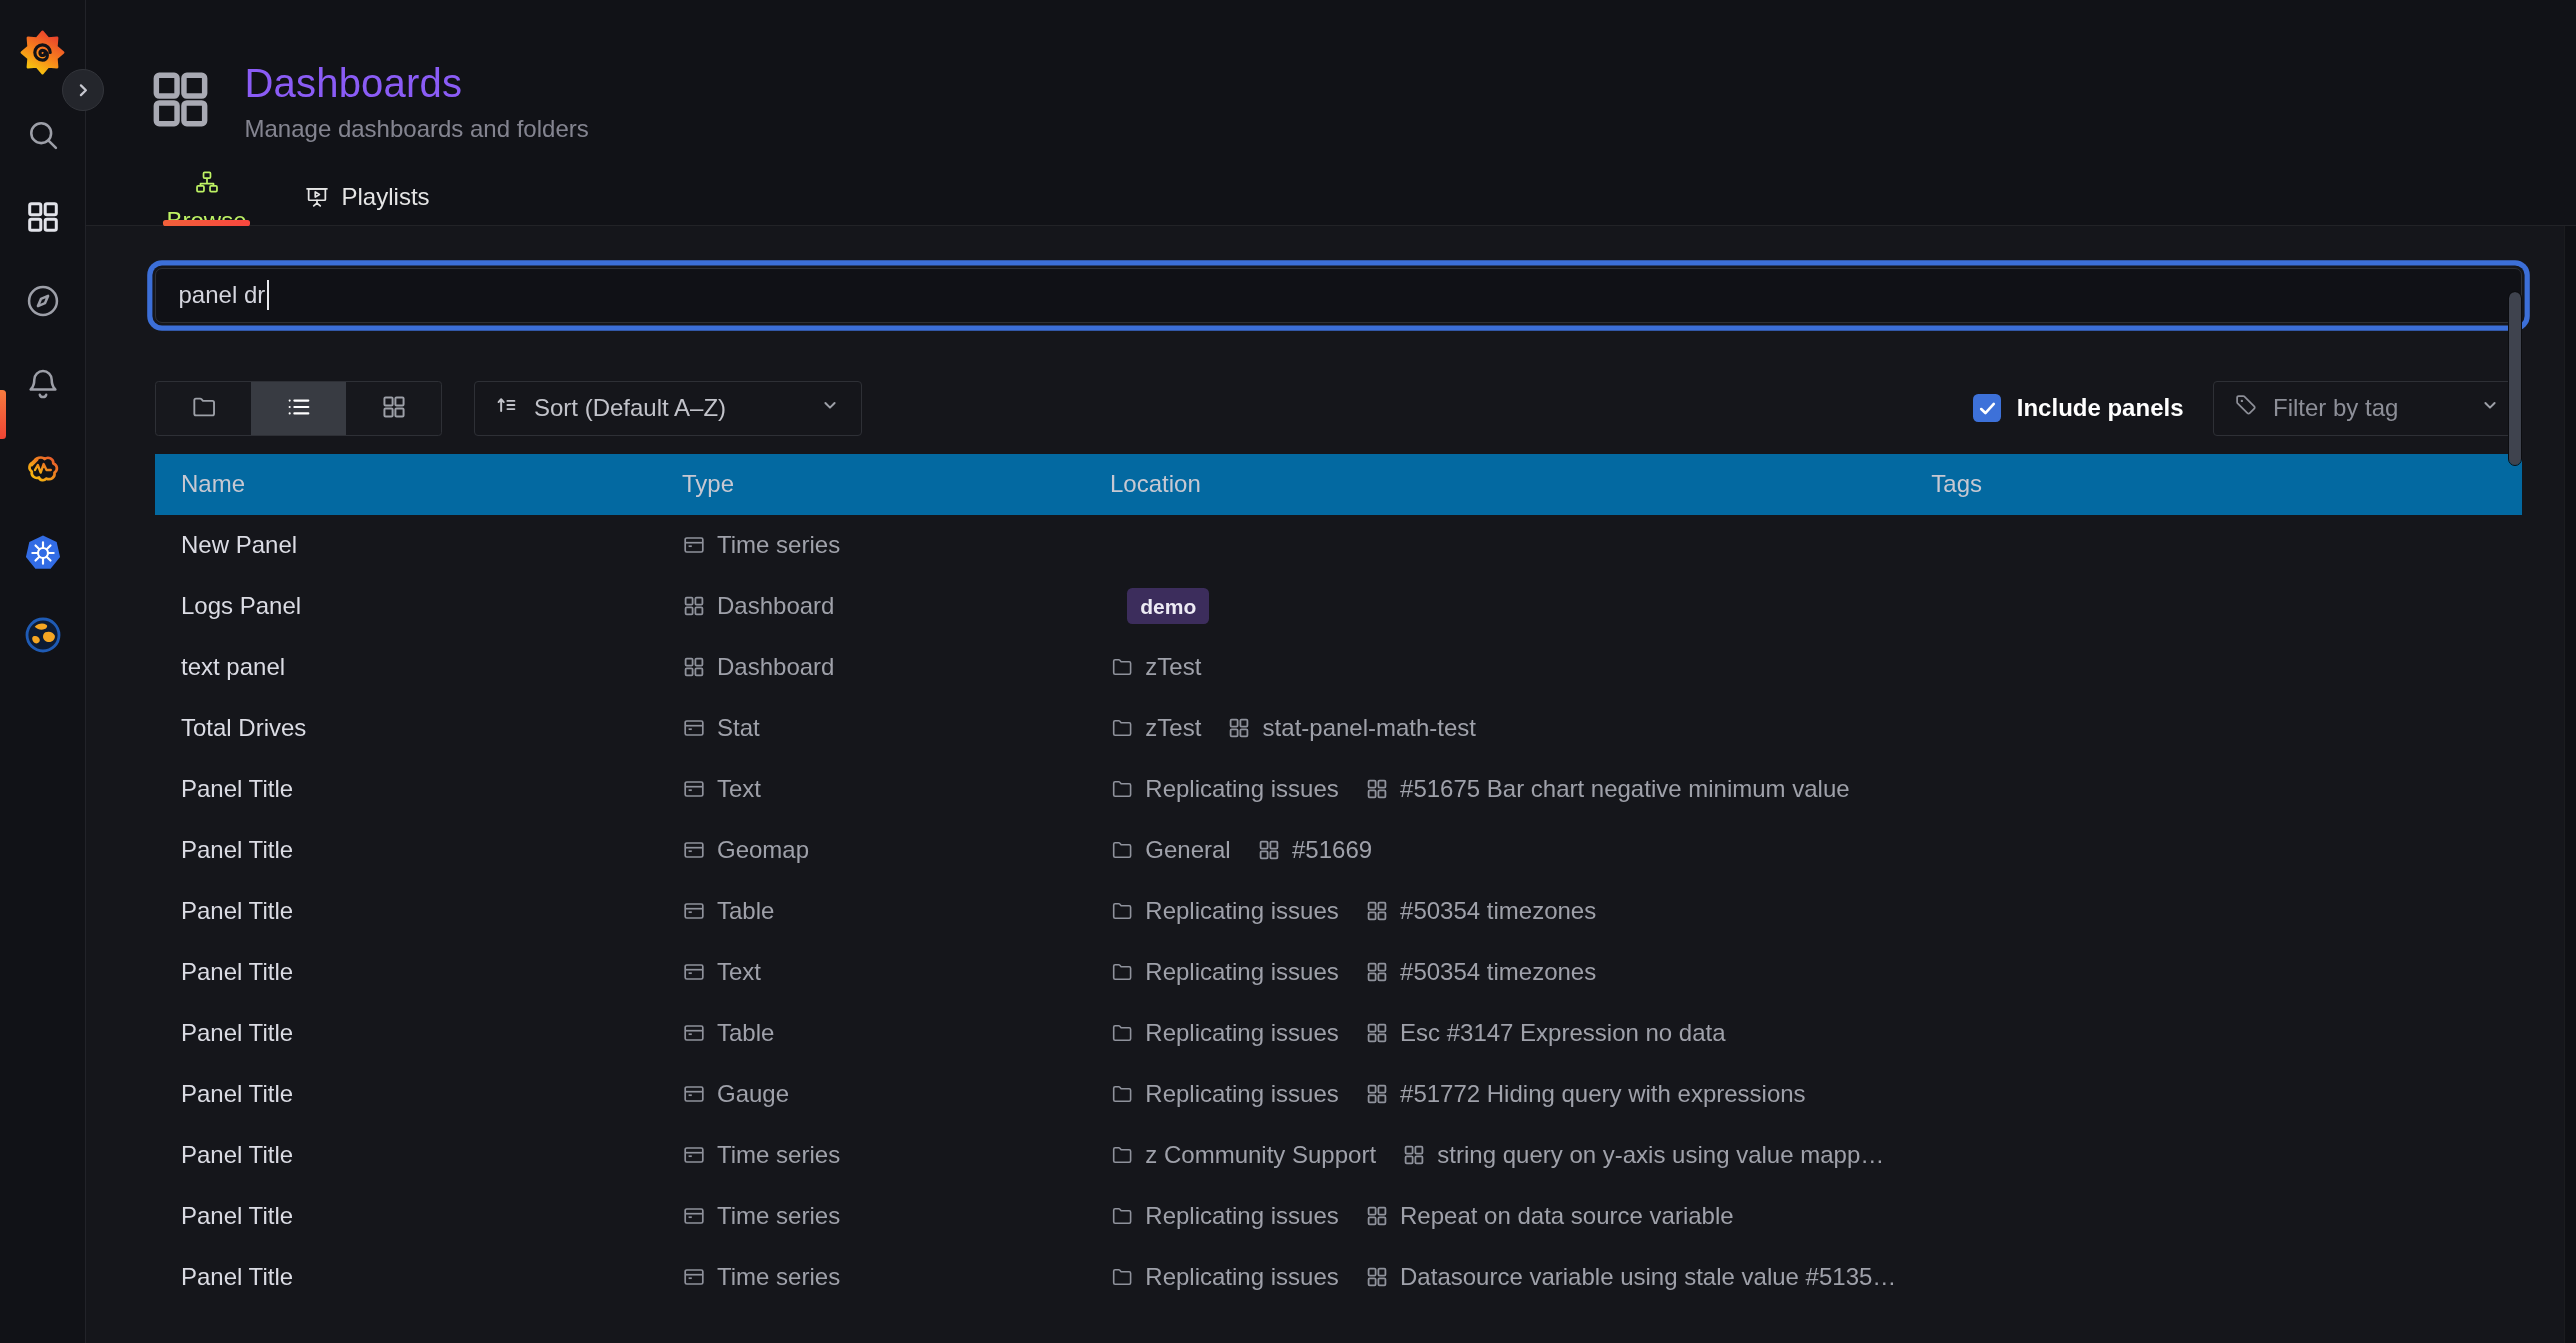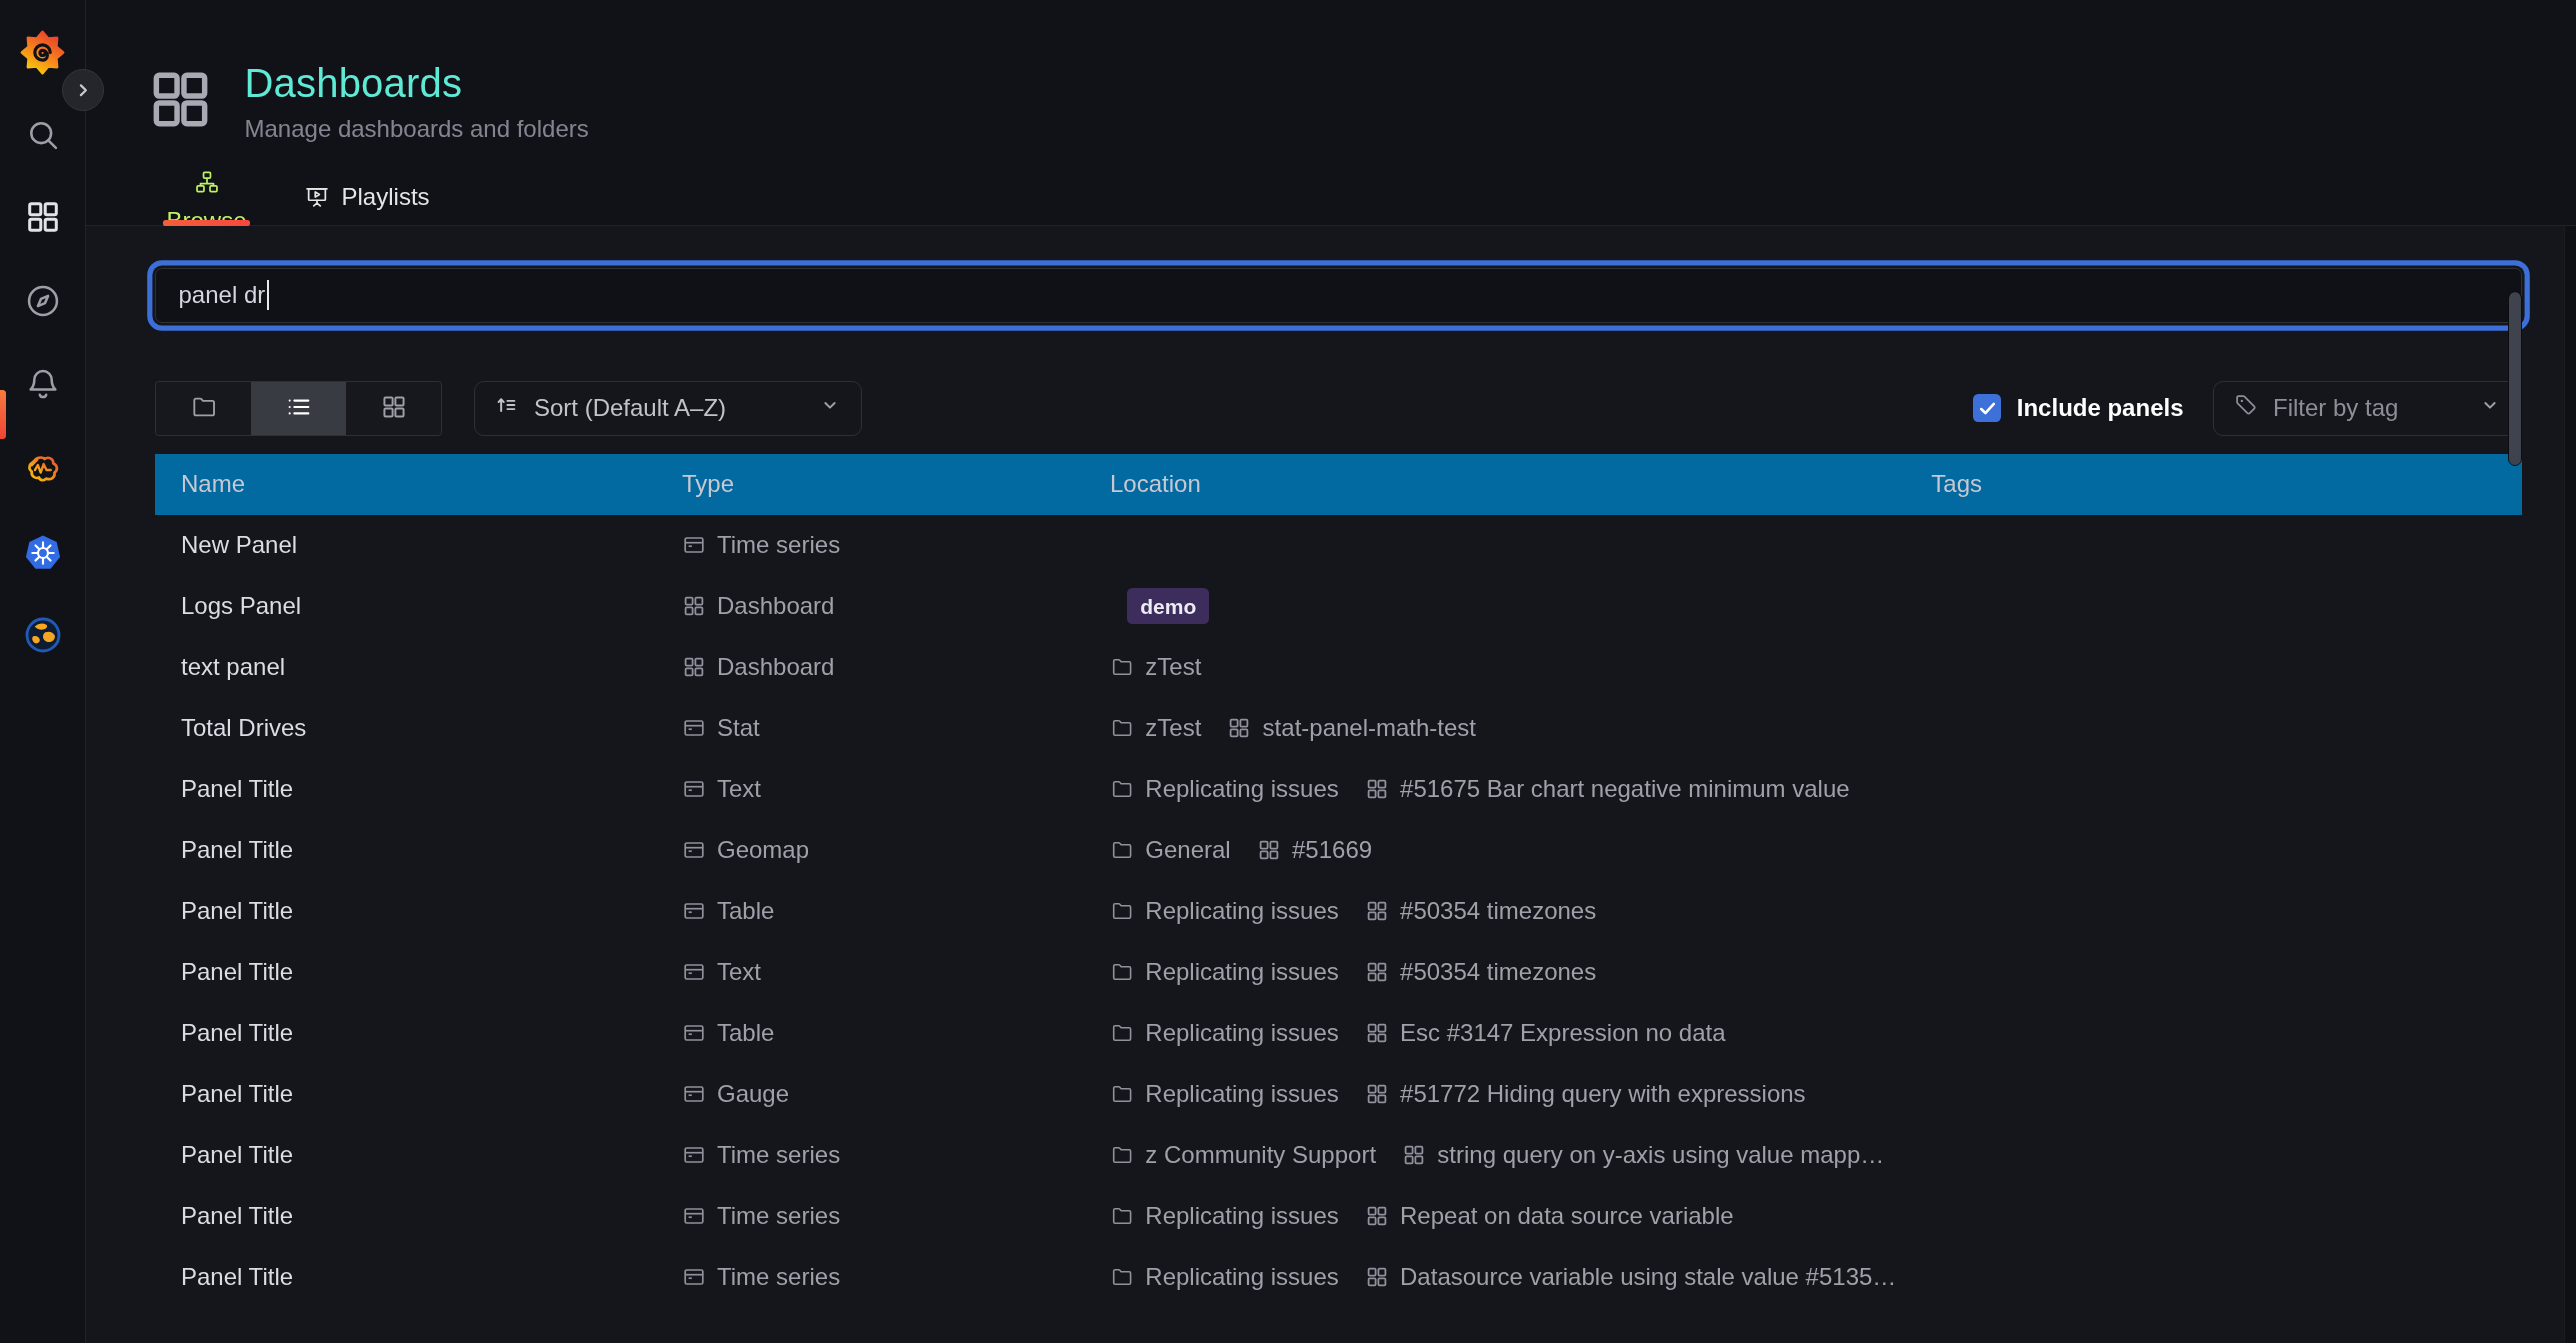--- a/index.html
+++ b/index.html
@@ -32,21 +32,21 @@
     position:absolute; left:62px; top:69px; width:42px; height:42px;
     border-radius:50%; background:#24262c; border:0.9px solid #33353b;
     display:flex; align-items:center; justify-content:center; color:#c7c8d0; z-index:5;
   }
 
   
   .main { flex:1; display:flex; flex-direction:column; background:#111217; position:relative; }
 
   .page-header { padding:61px 0 0 60px; display:flex; align-items:flex-start; gap:29.5px; }
   .page-header .hdr-icon { color:#a8a9b3; margin-top:3.5px; }
-  .page-title { font-size:40px; font-weight:500; color:#5eead4; letter-spacing:0.2px; }
+  .page-title { font-size:40px; font-weight:500; color:#8b5cf6; letter-spacing:0.2px; }
   .page-subtitle { font-size:24px; color:rgba(204,204,220,.62); margin-top:8.7px; }
 
   .tabs-bar {
     margin-top:26px; padding-left:77px; display:flex; gap:50px;
     border-bottom:0.9px solid #222327; height:57px;
   }
   .tab {
     display:flex; align-items:center; gap:12px; font-size:24px;
     color:#e5e5e5; position:relative; padding:0 3.5px; height:100%;
   }
@@ -75,21 +75,21 @@
   
   .toolbar { margin-top:58px; display:flex; align-items:center; justify-content:space-between; height:55px; }
   .toolbar-left { display:flex; align-items:center; gap:32px; }
   .toolbar-right { display:flex; align-items:center; gap:29.5px; }
 
   .view-toggle { display:flex; border:0.9px solid #2e3036; border-radius:3.5px; overflow:hidden; background:#17181d; height:55px; }
   .vt-btn { width:95px; display:flex; align-items:center; justify-content:center; color:#9da0a8; }
   .vt-btn.active { background:#383b42; color:#ffffff; }
 
   .select-box {
-    height:55px; border:0.9px solid #2e3036; border-radius:10px; background:#15161b;
+    height:55px; border:0.9px solid #2e3036; border-radius:4px; background:#15161b;
     display:flex; align-items:center; padding:0 19px; gap:14px; font-size:24px;
   }
   .sort-box { width:388px; color:#c2c3ca; }
   .sort-box .chev { margin-left:auto; color:#9da0a8; }
   .filter-box { width:309px; color:#8d8f98; }
   .filter-box .chev { margin-left:auto; color:#9da0a8; }
 
   .checkbox-wrap { display:flex; align-items:center; gap:15.6px; }
   .checkbox {
     width:28px; height:28px; border-radius:5.2px; background:#3d71d9;

